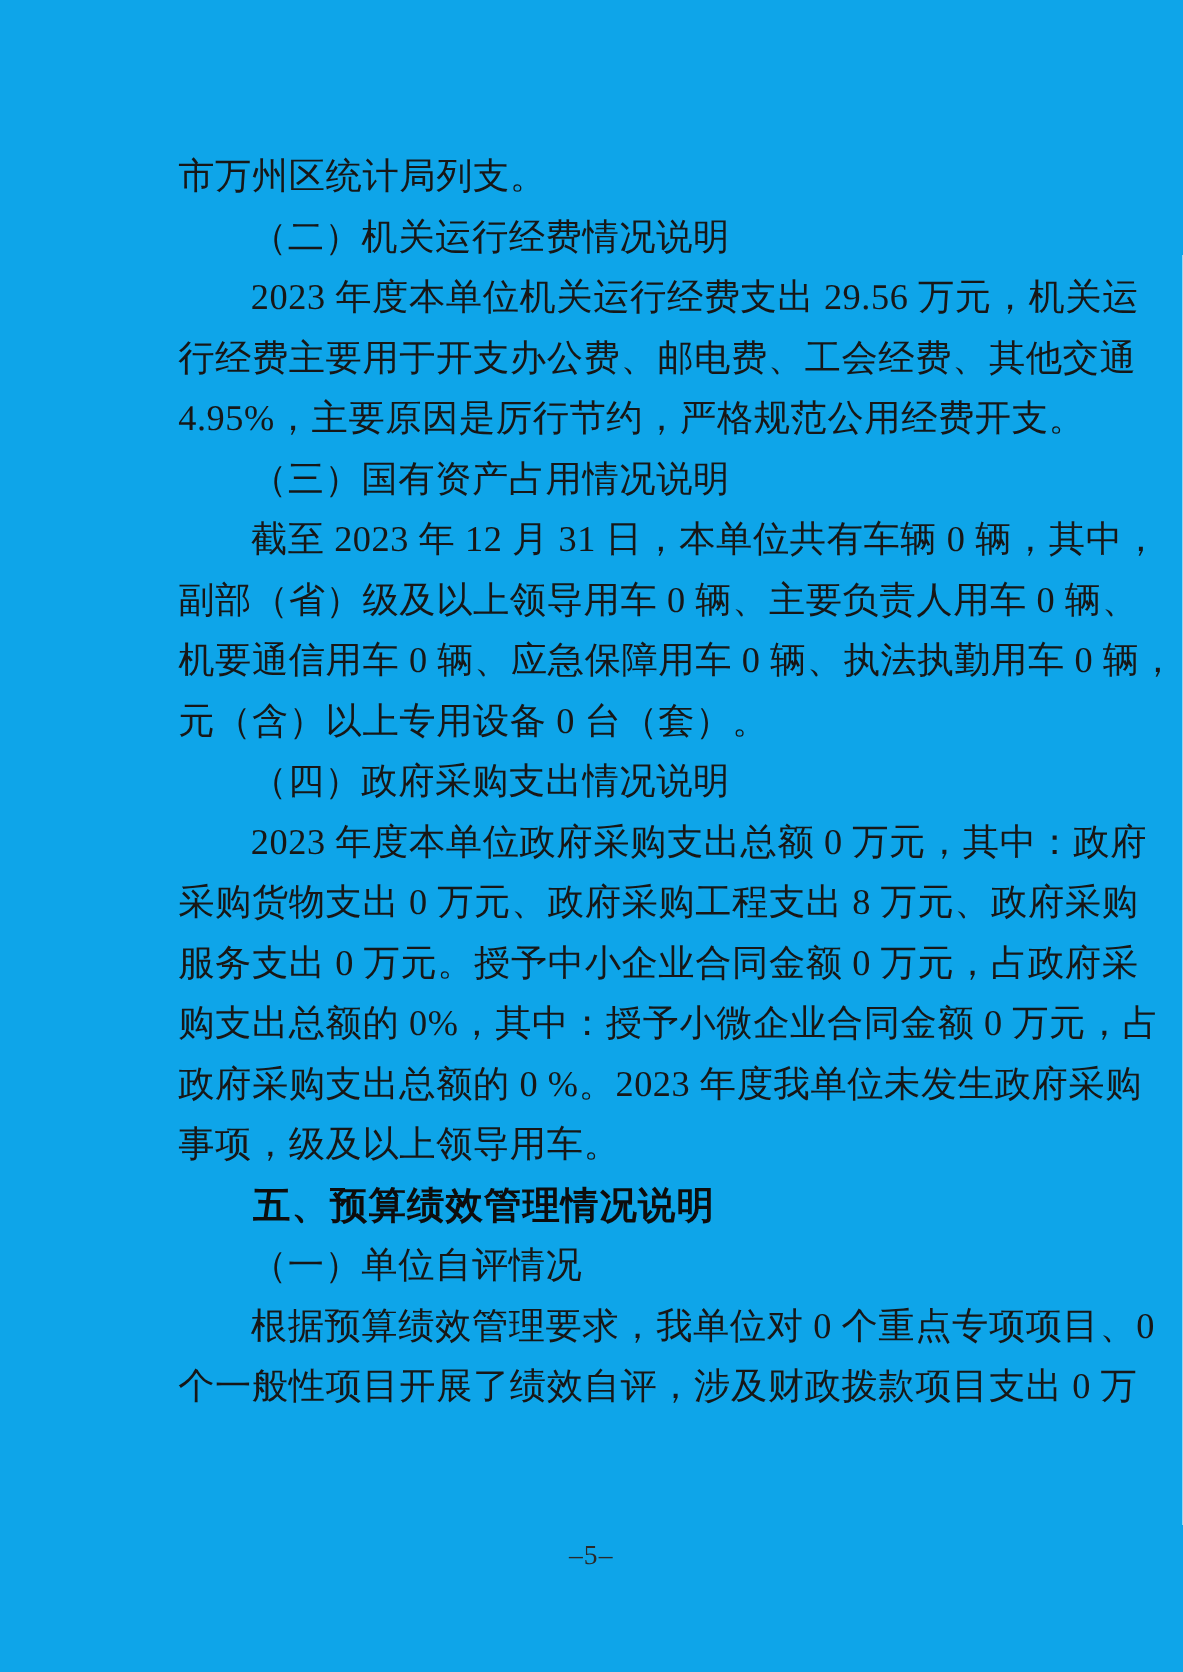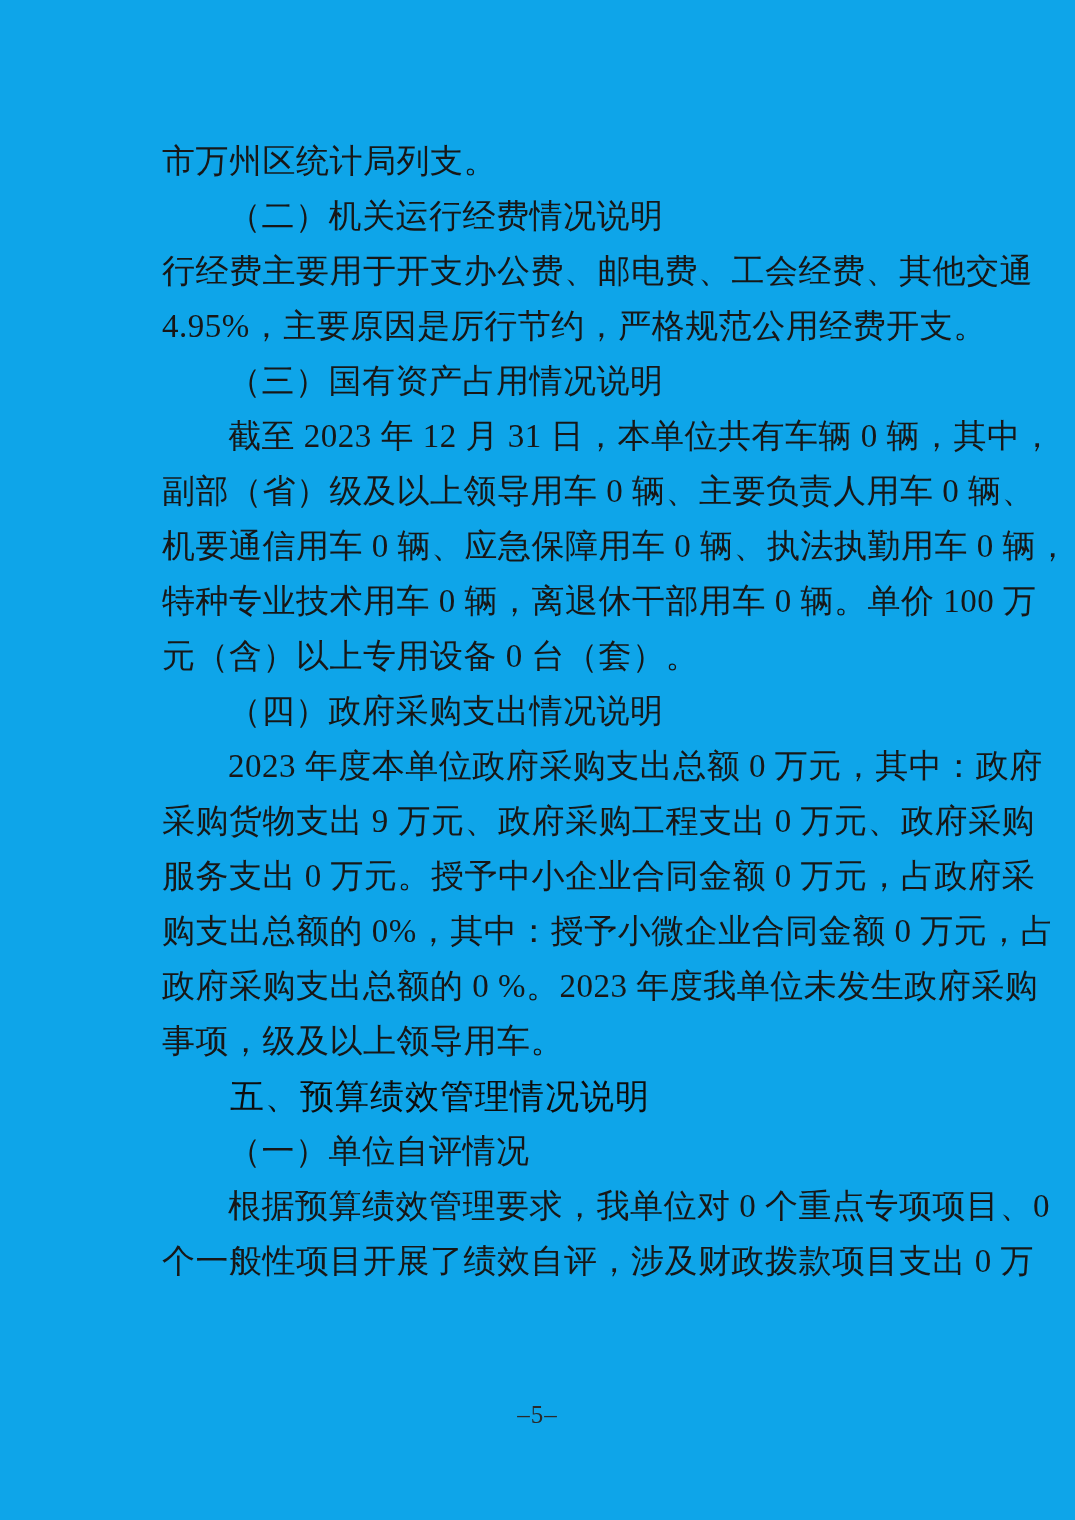--- a/index.html
+++ b/index.html
@@ -43,21 +43,21 @@
   .line.sub,
   .line.main {
     text-indent: 2em;
   }
   .line.sub {
     text-align: right;
     text-align-last: left;
   }
   .line.main {
     font-family: "Liberation Sans", "DejaVu Sans", sans-serif;
-    font-weight: 400;
+    font-weight: 700;
     font-size: 34px;
     color: #0d0d0d;
     text-align: left;
     text-align-last: left;
     letter-spacing: 1px;
   }
   .footer {
     position: absolute;
     left: 0;
     width: 1075px;
@@ -69,31 +69,31 @@
     letter-spacing: 1px;
   }
 </style>
 </head>
 <body>
 
 <div class="page">
   <div class="content" id="doc-body">
       <div class="line end">市万州区统计局列支。</div>
       <div class="line sub">（二）机关运行经费情况说明</div>
+      <div class="line first">2023 年度本单位机关运行经费支出 29.56 万元，机关运</div>
       <div class="line mid">行经费主要用于开支办公费、邮电费、工会经费、其他交通</div>
       <div class="line end">4.95%，主要原因是厉行节约，严格规范公用经费开支。</div>
       <div class="line sub">（三）国有资产占用情况说明</div>
       <div class="line first">截至 2023 年 12 月 31 日，本单位共有车辆 0 辆，其中，</div>
       <div class="line mid">副部（省）级及以上领导用车 0 辆、主要负责人用车 0 辆、</div>
       <div class="line mid">机要通信用车 0 辆、应急保障用车 0 辆、执法执勤用车 0 辆，</div>
-      <div class="line mid">特种专业技术用车 0 辆，离退休干部用车 0 辆。单价 100 万</div>
       <div class="line end">元（含）以上专用设备 0 台（套）。</div>
       <div class="line sub">（四）政府采购支出情况说明</div>
       <div class="line first">2023 年度本单位政府采购支出总额 0 万元，其中：政府</div>
-      <div class="line mid">采购货物支出 9 万元、政府采购工程支出 0 万元、政府采购</div>
+      <div class="line mid">采购货物支出 0 万元、政府采购工程支出 8 万元、政府采购</div>
       <div class="line mid">服务支出 0 万元。授予中小企业合同金额 0 万元，占政府采</div>
       <div class="line mid">购支出总额的 0%，其中：授予小微企业合同金额 0 万元，占</div>
       <div class="line mid">政府采购支出总额的 0 %。2023 年度我单位未发生政府采购</div>
       <div class="line end">事项，级及以上领导用车。</div>
       <div class="line main">五、预算绩效管理情况说明</div>
       <div class="line sub">（一）单位自评情况</div>
       <div class="line first">根据预算绩效管理要求，我单位对 0 个重点专项项目、0</div>
       <div class="line mid">个一般性项目开展了绩效自评，涉及财政拨款项目支出 0 万</div>
     </div>
   <div class="footer">–5–</div>

